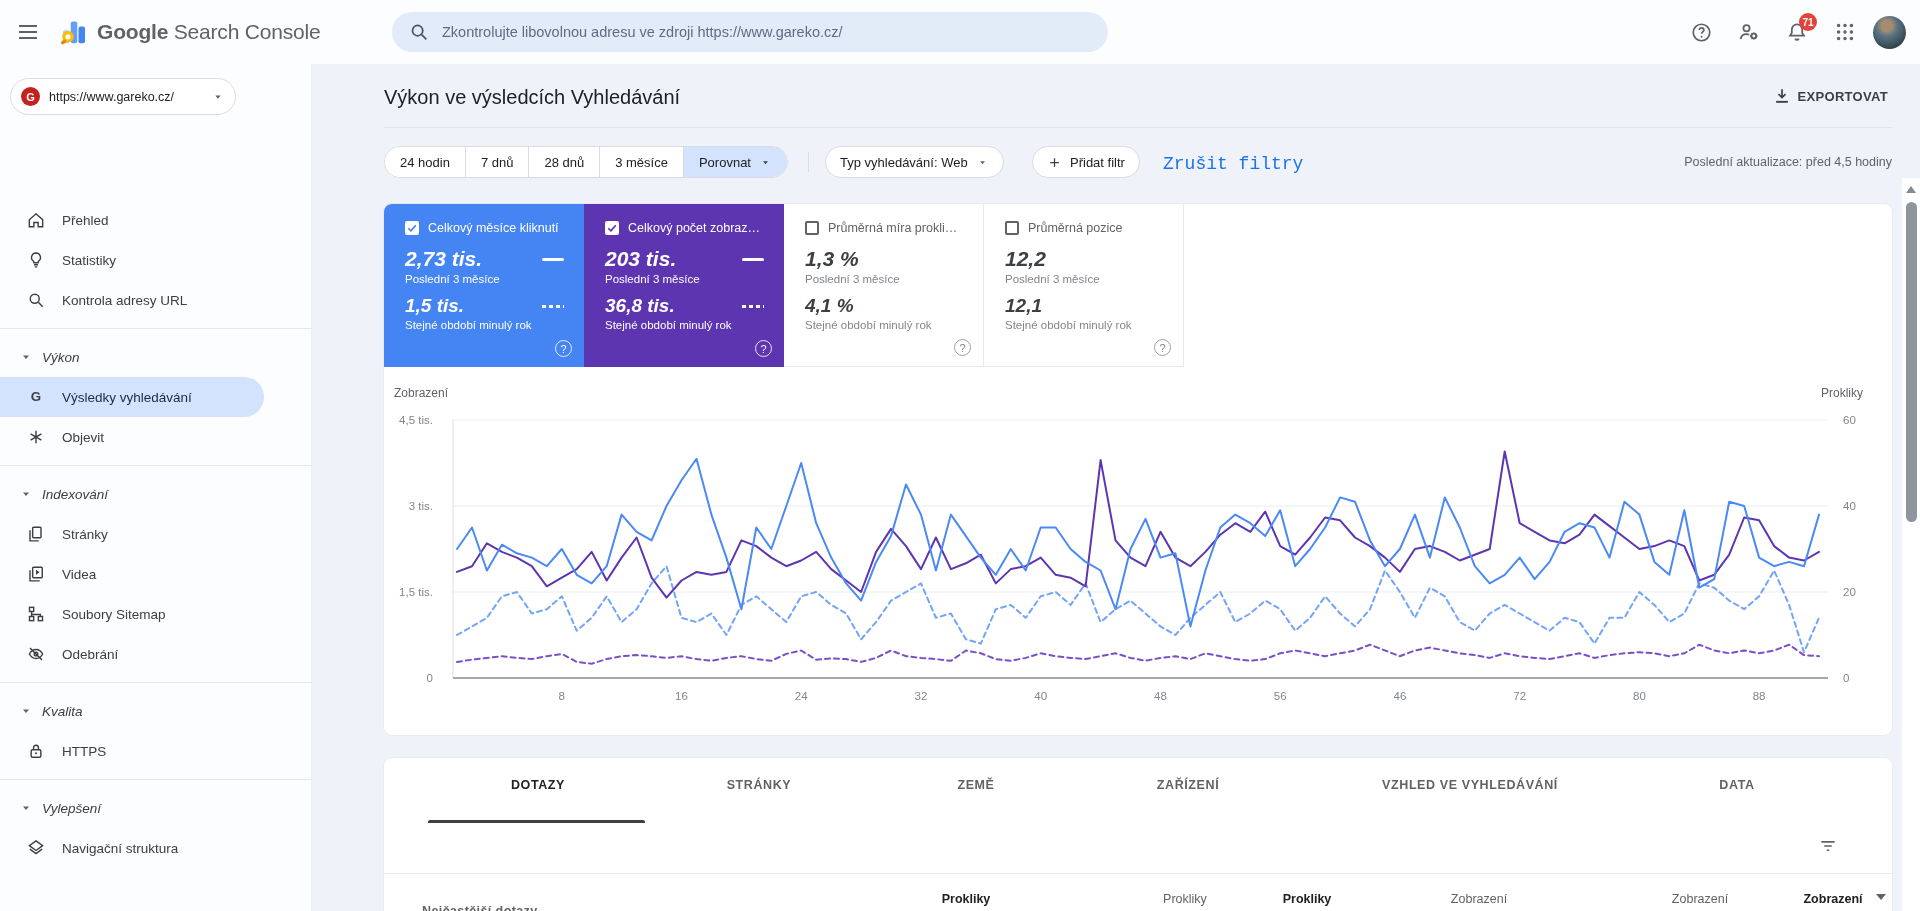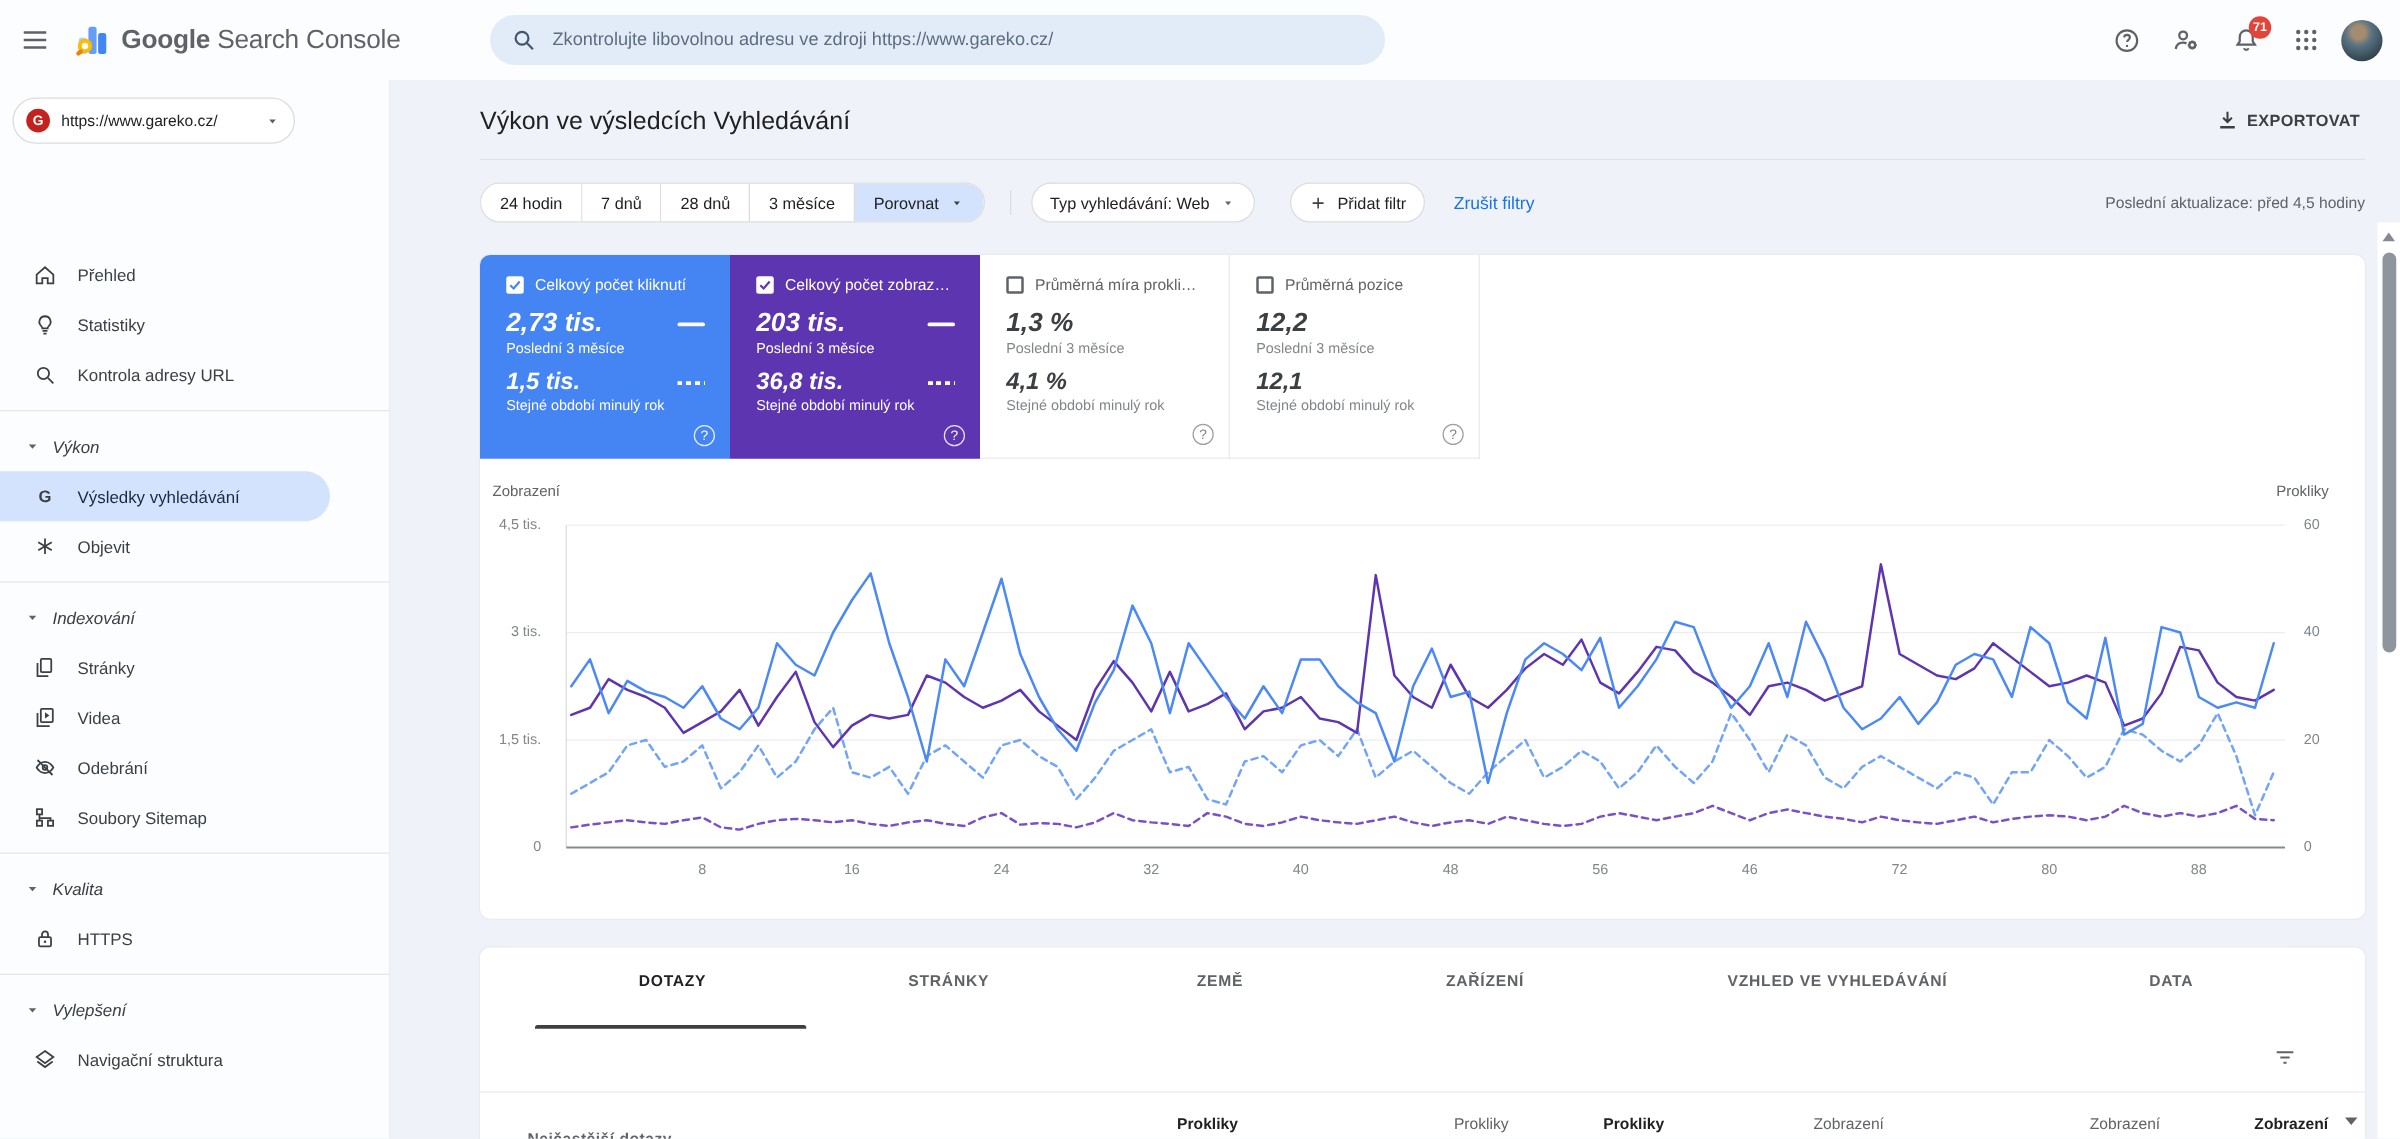--- a/index.html
+++ b/index.html
@@ -43,21 +43,21 @@
 
   .filter-row { position:absolute; left:72px; top:82px; right:28px; height:32px; }
   .seg { position:absolute; left:0; top:0; height:32px; display:flex; border:1px solid #dadce0; border-radius:16px; overflow:hidden; background:#fff; }
   .seg .chip { padding:0 15px; font-size:13px; color:#202124; display:flex; align-items:center; border-right:1px solid #dadce0; cursor:pointer; background:#fff; white-space:nowrap; }
   .seg .chip:last-child { border-right:none; }
   .seg .chip.compare { background:#d3e3fd; gap:8px; }
   .vsep { position:absolute; left:424px; top:6px; width:1px; height:20px; background:#dadce0; }
   .chip-single { position:absolute; top:0; height:32px; border:1px solid #dadce0; border-radius:16px; background:#fff; display:flex; align-items:center; padding:0 14px; font-size:13px; color:#202124; cursor:pointer; gap:8px; white-space:nowrap; }
   #chip-type { left:441px; }
   #chip-add { left:648px; }
-  .link-clear { position:absolute; left:779px; top:8px; font-size:14px; color:#1a73e8; cursor:pointer; text-decoration:none; }
+  .link-clear { position:absolute; left:779px; top:8px; font-size:18px; color:#1a73e8; cursor:pointer; text-decoration:none;font-family:Liberation Mono, monospace; }
   .last-update { position:absolute; right:0; top:9px; font-size:12.5px; color:#5f6368; }
 
   
   .panel { position:absolute; background:#fff; border-radius:8px; }
   #panel-perf { left:72px; top:140px; width:1508px; height:531px; overflow:hidden; box-shadow:0 0 0 1px #e8ebf0; }
   .tiles { display:flex; }
   .tile { width:200px; height:163px; position:relative; padding:17px 16px 0 21px; cursor:pointer; }
   .tile.plain { border-right:1px solid #e8eaed; border-bottom:1px solid #e8eaed; }
   .tile-head { display:flex; align-items:center; gap:9px; }
   .cbox { width:14px; height:14px; border-radius:2px; flex:0 0 auto; display:flex; align-items:center; justify-content:center; }
@@ -256,37 +256,37 @@
             <rect x="8" y="3.8" width="11.5" height="12.6" rx="1"></rect>
             <path d="M4.8 7.6v12.6h11.7"></path>
             <path d="M12 7l4.2 3-4.2 3z" fill="#3c4043" stroke="none"></path>
           </svg>
         </span>
         <span>Videa</span>
       </div>
       <div class="nav-item">
         <span class="nic">
           <svg viewBox="0 0 24 24" width="20" height="20" fill="none" stroke="#3c4043" stroke-width="1.7">
-            <path d="M4 12s3-5.4 8-5.4 8 5.4 8 5.4-3 5.4-8 5.4S4 12 4 12z"></path>
-            <circle cx="12" cy="12" r="2.2"></circle>
-            <path d="M4.8 4.8l14.4 14.4"></path>
-          </svg>
-        </span>
-        <span>Odebrání</span>
-      </div>
-      <div class="nav-item">
-        <span class="nic">
-          <svg viewBox="0 0 24 24" width="20" height="20" fill="none" stroke="#3c4043" stroke-width="1.7">
             <rect x="4.2" y="4" width="5" height="5"></rect>
             <rect x="4.2" y="15" width="5" height="5"></rect>
             <rect x="14.8" y="15" width="5" height="5"></rect>
             <path d="M6.7 9v6M6.7 12.5h10.6v2.5"></path>
           </svg>
         </span>
         <span>Soubory Sitemap</span>
+      </div>
+      <div class="nav-item">
+        <span class="nic">
+          <svg viewBox="0 0 24 24" width="20" height="20" fill="none" stroke="#3c4043" stroke-width="1.7">
+            <path d="M4 12s3-5.4 8-5.4 8 5.4 8 5.4-3 5.4-8 5.4S4 12 4 12z"></path>
+            <circle cx="12" cy="12" r="2.2"></circle>
+            <path d="M4.8 4.8l14.4 14.4"></path>
+          </svg>
+        </span>
+        <span>Odebrání</span>
       </div>
       <div class="nav-divider"></div>
       <div class="nav-section">
         <span class="chev">
           <svg viewBox="0 0 24 24" width="12" height="12">
             <path d="M6 9h12l-6 7z" fill="#5f6368"></path>
           </svg>
         </span>
         <span class="nslabel">Kvalita</span>
       </div>
@@ -364,21 +364,21 @@
 
   <section class="panel" id="panel-perf">
     <div class="tiles" id="tiles">
         <div class="tile colored" style="background: rgb(69, 132, 243);">
           <div class="tile-head">
             <span class="cbox on">
               <svg width="12" height="12" viewBox="0 0 24 24" fill="none" stroke="#4584f3" stroke-width="3.4">
                 <path d="M4.5 12.5 9.8 17.5 19.5 6.5"></path>
               </svg>
             </span>
-            <span class="tile-label">Celkový počet kliknutí</span>
+            <span class="tile-label">Celkový měsíce kliknutí</span>
           </div>
           <div class="val-row">
             <span class="tile-val">2,73 tis.</span>
             <span class="dash-solid"></span>
           </div>
           <div class="tile-period">Poslední 3 měsíce</div>
           <div class="val-row second">
             <span class="tile-val" style="font-size: 19px;">1,5 tis.</span>
             <span class="dash-dot"></span>
           </div>

